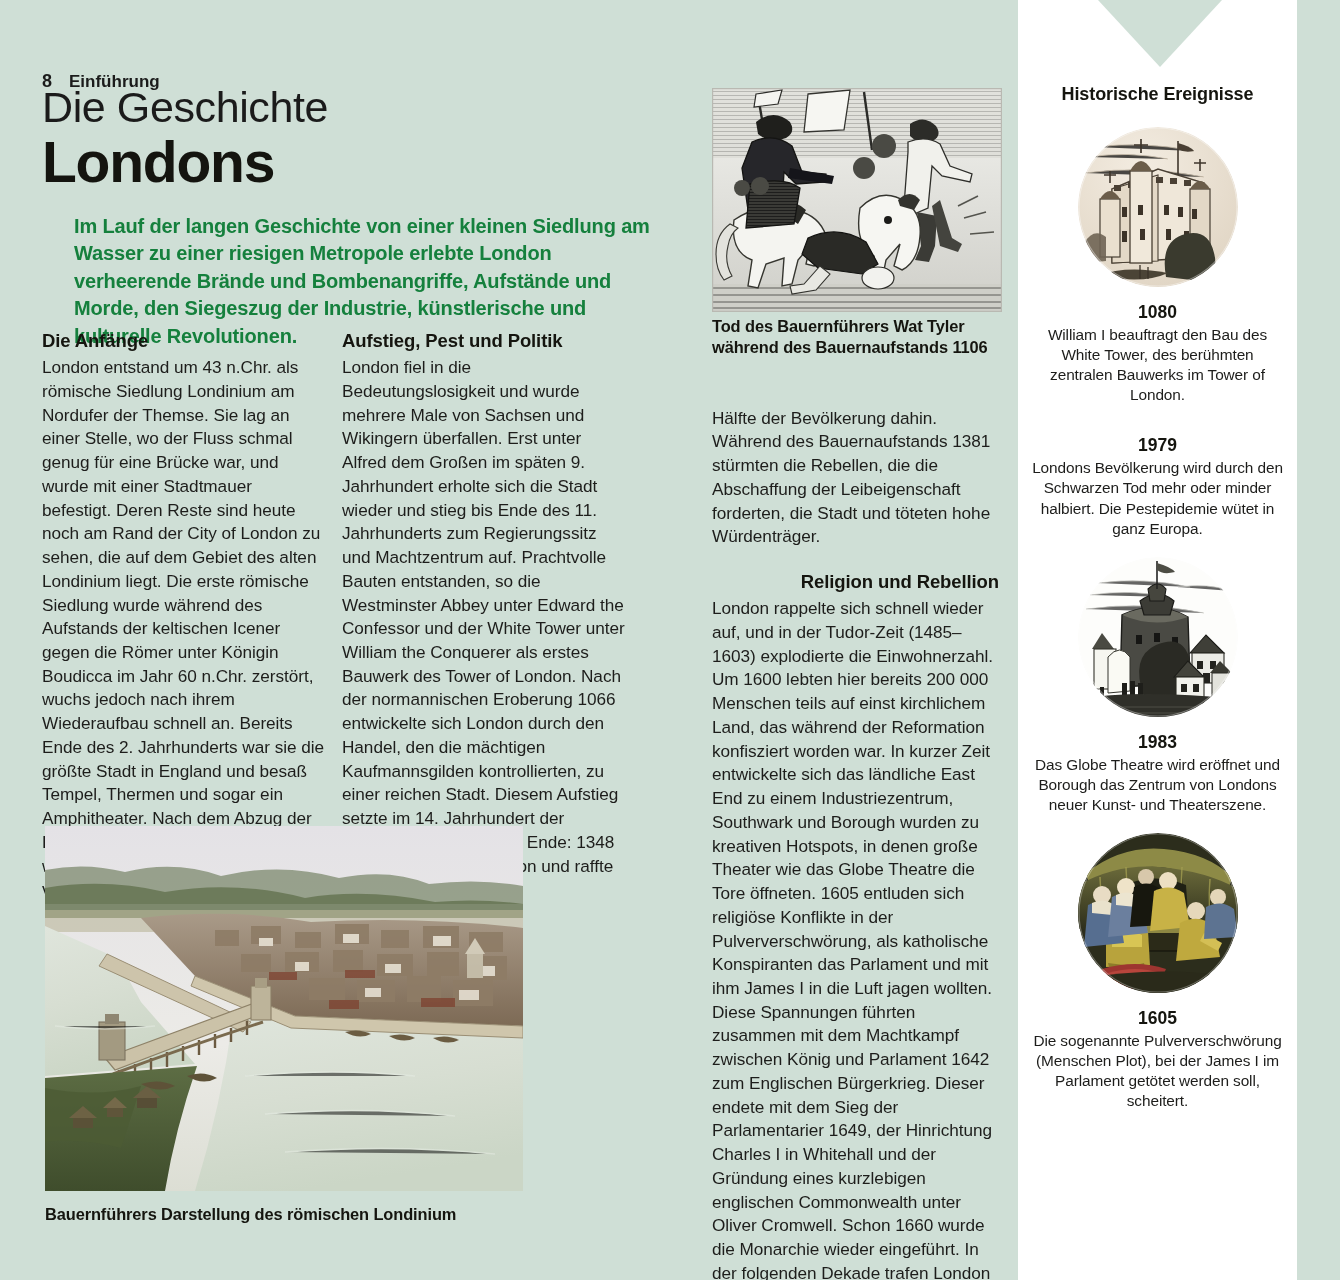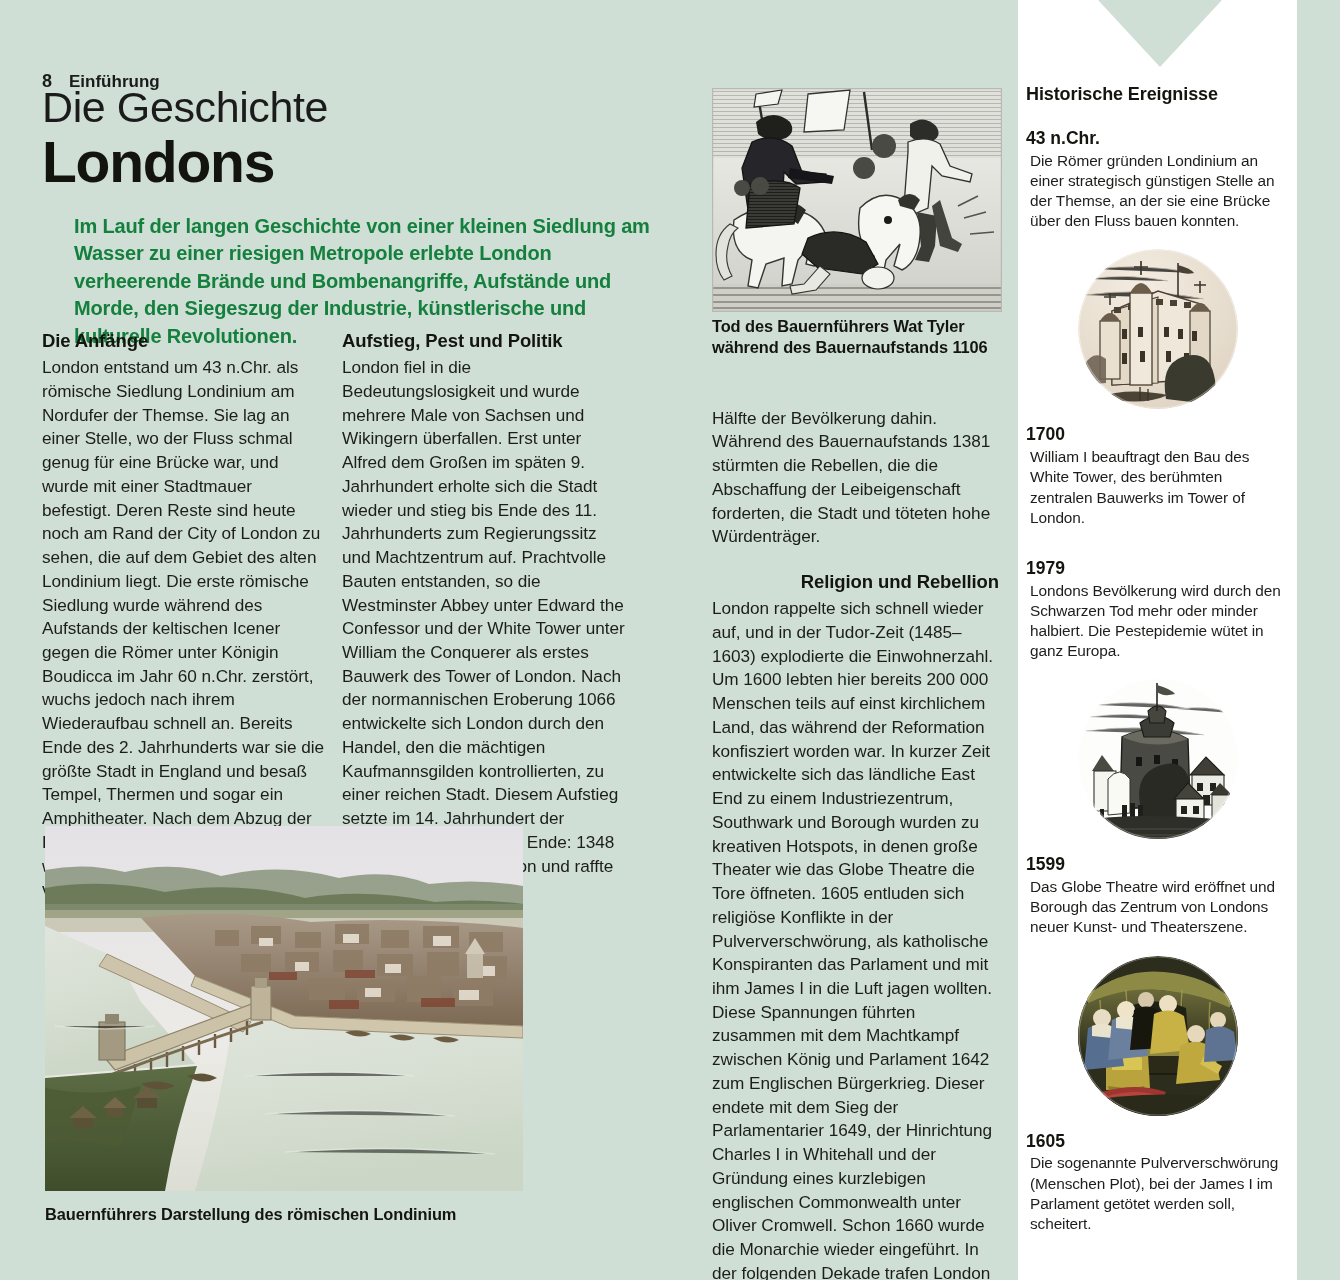--- a/index.html
+++ b/index.html
@@ -91,21 +91,21 @@
   }
   .fig-painting {
     position:absolute; left:45px; top:826px; width:478px; height:365px;
     overflow:hidden; background:#a8b79c;
   }
   .fig-painting-caption { position:absolute; left:45px; top:1204px; width:520px; }
 
   
   .sb-inner {
     position:absolute; left:1026px; top:84px; width:263px;
-    text-align:left;
+    text-align:center;
   }
   .sb-title {
     font-size:18px; font-weight:bold; letter-spacing:-0.1px;
     color:#15150f; margin-bottom:22px;
   }
   .sb-entry { margin-bottom:3px; }
   .sb-year {
     font-size:17.5px; font-weight:bold; color:#15150f;
     line-height:1.3; margin-bottom:1px;
   }
@@ -374,24 +374,20 @@
       </g>
     </svg>
   </div>
   <div class="fig-painting-caption">
     <div class="caption">Bauernführers Darstellung des römischen Londinium</div>
   </div>
 
   <div class="sb-inner">
     <div class="sb-title">Historische Ereignisse</div>
 
-    <div class="sb-entry">
-      <div class="sb-year">43 n.Chr.</div>
-      <div class="sb-desc">Die Römer gründen Londinium an einer strategisch günstigen Stelle an der Themse, an der sie eine Brücke über den Fluss bauen konnten.</div>
-    </div>
 
     <div class="sb-circle">
       <svg width="160" height="160" viewBox="0 0 160 160" aria-hidden="true">
         <defs>
           <radialGradient id="sepsky" cx="0.4" cy="0.25" r="0.9">
             <stop offset="0%" stop-color="#f3ece1"></stop>
             <stop offset="100%" stop-color="#ded2c0"></stop>
           </radialGradient>
         </defs>
         <circle cx="80" cy="80" r="80" fill="url(#sepsky)"></circle>
@@ -443,21 +439,21 @@
         <path d="M6 116 q10 -16 22 -6 l0 24 l-22 2 Z" fill="#6f6454" opacity="0.9"></path>
         <path d="M20 148 q30 -10 70 -2 q-26 12 -70 2 Z" fill="#4b4436"></path>
         <g stroke="#3a3228" stroke-width="1.3">
           <path d="M62 138 L62 152 M70 140 L70 152"></path>
         </g>
         <circle cx="80" cy="80" r="79" fill="none" stroke="#ffffff" stroke-width="1.2" opacity="0.4"></circle>
       </svg>
     </div>
 
     <div class="sb-entry">
-      <div class="sb-year">1700</div>
+      <div class="sb-year">1080</div>
       <div class="sb-desc">William I beauftragt den Bau des White Tower, des berühmten zentralen Bauwerks im Tower of London.</div>
     </div>
 
     <div class="sp-26"></div>
 
     <div class="sb-entry">
       <div class="sb-year">1979</div>
       <div class="sb-desc">Londons Bevölkerung wird durch den Schwarzen Tod mehr oder minder halbiert. Die Pestepidemie wütet in ganz Europa.</div>
     </div>
 
@@ -516,21 +512,21 @@
 
         <path d="M0 142 q60 -10 160 0 L160 160 L0 160 Z" fill="#2f2f29"></path>
         <g stroke="#5c5c52" stroke-width="0.9" opacity="0.8">
           <path d="M6 150 H154 M10 156 H150"></path>
         </g>
         <circle cx="80" cy="80" r="79" fill="none" stroke="#ffffff" stroke-width="1.2" opacity="0.35"></circle>
       </svg>
     </div>
 
     <div class="sb-entry">
-      <div class="sb-year">1599</div>
+      <div class="sb-year">1983</div>
       <div class="sb-desc">Das Globe Theatre wird eröffnet und Borough das Zentrum von Londons neuer Kunst- und Theaterszene.</div>
     </div>
 
     <div class="sb-circle">
       <svg width="160" height="160" viewBox="0 0 160 160" aria-hidden="true">
         <defs>
           <linearGradient id="drape" x1="0" y1="0" x2="0" y2="1">
             <stop offset="0%" stop-color="#6b6a3a"></stop>
             <stop offset="100%" stop-color="#2e2f1c"></stop>
           </linearGradient>

